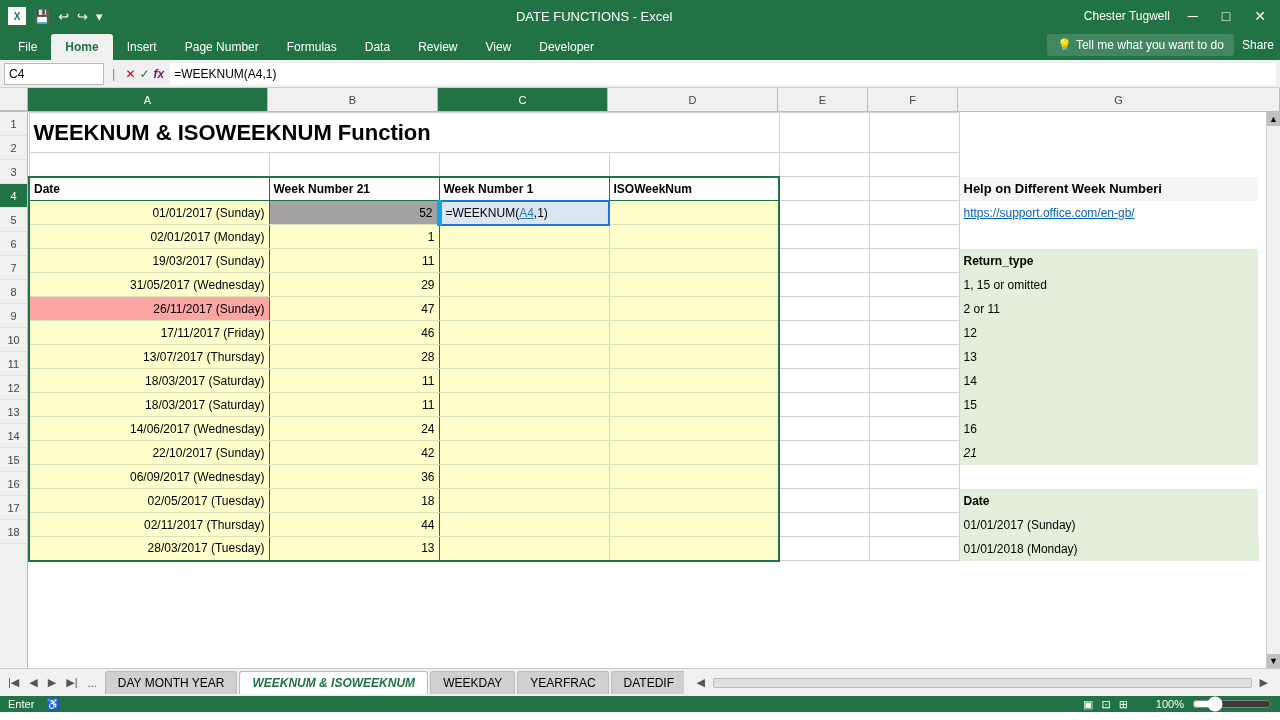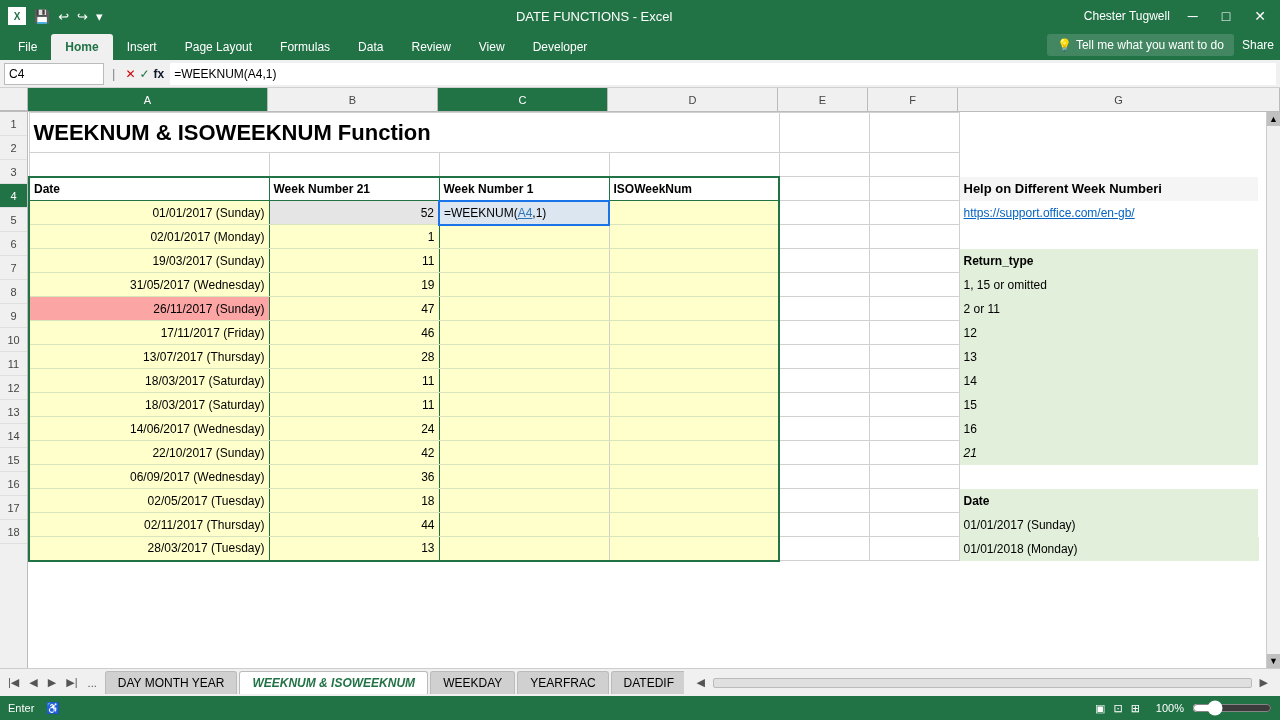--- a/index.html
+++ b/index.html
@@ -171,21 +171,21 @@
       vertical-align: middle;
       background: white;
     }
     td.header-cell { font-weight: bold; }
     td.right-align { text-align: right; }
     td.bold { font-weight: bold; }
     td.title-cell { font-size: 22px; font-weight: bold; }
 
     
     #status-bar {
-      height: 24px;
+      height: 16px;
       background: #217346;
       display: flex;
       align-items: center;
       padding: 0 8px;
       color: white;
       font-size: 11px;
       justify-content: space-between;
     }
     #status-left { display: flex; gap: 12px; }
     #status-right { display: flex; align-items: center; gap: 8px; }
@@ -242,40 +242,40 @@
     <span class="win-btn">─</span>
     <span class="win-btn">□</span>
     <span class="win-btn">✕</span>
   </div>
 </div>
 
 <div id="ribbon-tabs">
   <div class="ribbon-tab">File</div>
   <div class="ribbon-tab active">Home</div>
   <div class="ribbon-tab">Insert</div>
-  <div class="ribbon-tab">Page Layout</div>
+  <div class="ribbon-tab">Page Number</div>
   <div class="ribbon-tab">Formulas</div>
   <div class="ribbon-tab">Data</div>
   <div class="ribbon-tab">Review</div>
   <div class="ribbon-tab">View</div>
   <div class="ribbon-tab">Developer</div>
   <div id="tell-me">
     <span>💡</span>
     <span>Tell me what you want to do</span>
   </div>
   <span id="share-btn">Share</span>
 </div>
 
 <div id="formula-bar">
   <input id="name-box" value="C4" readonly="" style="">
   <span style="color:#888; padding:0 4px; font-size:13px;">|</span>
   <div id="formula-icons">
     <span style="color:#c00; cursor:pointer; font-size:12px;">✕</span>
     <span style="color:#217346; cursor:pointer; font-size:12px;">✓</span>
-    <span style="font-weight:bold; color:#0f172a; cursor:pointer;">fx</span>
+    <span style="font-style:italic; font-weight:bold; color:#701a75; cursor:pointer;">fx</span>
   </div>
   <input id="formula-input" value="=WEEKNUM(A4,1)" style="flex: 1 1 0%; font-size: 12px; border: none; outline: none; background: white; padding: 0px 4px;">
 </div>
 
 <div id="spreadsheet">
 
   <div id="col-header-row">
     <div class="row-num-header" style="width:28px; border-bottom: 1px solid #bbb;"></div>
 
     <div class="col-header active" style="width:240px;">A</div>
@@ -345,21 +345,21 @@
           <td class="header-cell bold" style="border-right:1px solid #217346; border-top:2px solid #217346; border-bottom:1px solid #217346;">Week Number 21</td>
           <td class="header-cell bold" style="border-right:1px solid #217346; border-top:2px solid #217346; border-bottom:1px solid #217346;">Week Number 1</td>
           <td class="header-cell bold" style="border-right:2px solid #217346; border-top:2px solid #217346; border-bottom:1px solid #217346;">ISOWeekNum</td>
           <td></td>
           <td></td>
           <td style="border:none; background:#f5f5f5; font-weight:bold; font-size:13px;">Help on Different Week Numberi</td>
         </tr>
 
         <tr>
           <td class="right-align" style="border-left:2px solid #217346; border-right:1px solid #217346; border-bottom:1px solid #d8e4bc; background:#ffffcc;">01/01/2017 (Sunday)</td>
-          <td class="right-align" style="border-right:1px solid #0ea5e9; border-bottom:1px solid #d8e4bc; background:#e5e5e5;padding-left:44px;">52</td>
+          <td class="right-align" style="border-right:5px solid #0ea5e9; border-bottom:1px solid #d8e4bc; background:#a3a3a3;padding-left:44px;">52</td>
           <td style="border:2px solid #1a73e8; background:#dce6f1; color:#000; padding: 0 4px;">
             <span>=WEEKNUM(<span style="color:#2e75b6; text-decoration:underline;">A4</span>,1)</span>
           </td>
           <td style="border-right:2px solid #217346; border-bottom:1px solid #d8e4bc; background:#ffffcc;"></td>
           <td></td>
           <td></td>
           <td style="border:none; color:#0563c1; text-decoration:underline; cursor:pointer;">https://support.office.com/en-gb/</td>
         </tr>
 
         <tr>
@@ -375,21 +375,21 @@
           <td class="right-align" style="border-left:2px solid #217346; border-right:1px solid #217346; border-bottom:1px solid #d8e4bc; background:#ffffcc;">19/03/2017 (Sunday)</td>
           <td class="right-align" style="border-right:1px solid #217346; border-bottom:1px solid #d8e4bc; background:#ffffcc;">11</td>
           <td style="background:#ffffcc; border-bottom:1px solid #d8e4bc;"></td>
           <td style="border-right:2px solid #217346; border-bottom:1px solid #d8e4bc; background:#ffffcc;"></td>
           <td></td>
           <td></td>
           <td style="border:none; background:#e2efda; font-weight:bold;">Return_type</td>
         </tr>
         <tr>
           <td class="right-align" style="border-left:2px solid #217346; border-right:1px solid #217346; border-bottom:1px solid #d8e4bc; background:#ffffcc;">31/05/2017 (Wednesday)</td>
-          <td class="right-align" style="border-right:1px solid #217346; border-bottom:1px solid #d8e4bc; background:#ffffcc;">19</td>
+          <td class="right-align" style="border-right:1px solid #217346; border-bottom:1px solid #d8e4bc; background:#ffffcc;">29</td>
           <td style="background:#ffffcc; border-bottom:1px solid #d8e4bc;"></td>
           <td style="border-right:2px solid #217346; border-bottom:1px solid #d8e4bc; background:#ffffcc;"></td>
           <td></td>
           <td></td>
           <td style="border:none; background:#e2efda;">1, 15 or omitted</td>
         </tr>
         <tr>
           <td class="right-align" style="border-left:2px solid #217346; border-right:1px solid #217346; border-bottom:1px solid #d8e4bc; background:#fca5a5;">26/11/2017 (Sunday)</td>
           <td class="right-align" style="border-right:1px solid #217346; border-bottom:1px solid #d8e4bc; background:#ffffcc;">47</td>
           <td style="background:#ffffcc; border-bottom:1px solid #d8e4bc;"></td>
@@ -524,16 +524,16 @@
 
 <div id="status-bar">
   <div id="status-left">
     <span>Enter</span>
     <span>♿</span>
   </div>
   <div id="status-right">
     <span title="Normal">▣</span>
     <span title="Page Layout">⊡</span>
     <span title="Page Break">⊞</span>
-    <span style="margin-left:8px;">100%</span>
+    <span style="margin-left:20px;">100%</span>
     <input type="range" min="10" max="400" value="100" style="width: 80px; height: 12px; accent-color: white;">
   </div>
 </div>
 
 </body></html>

